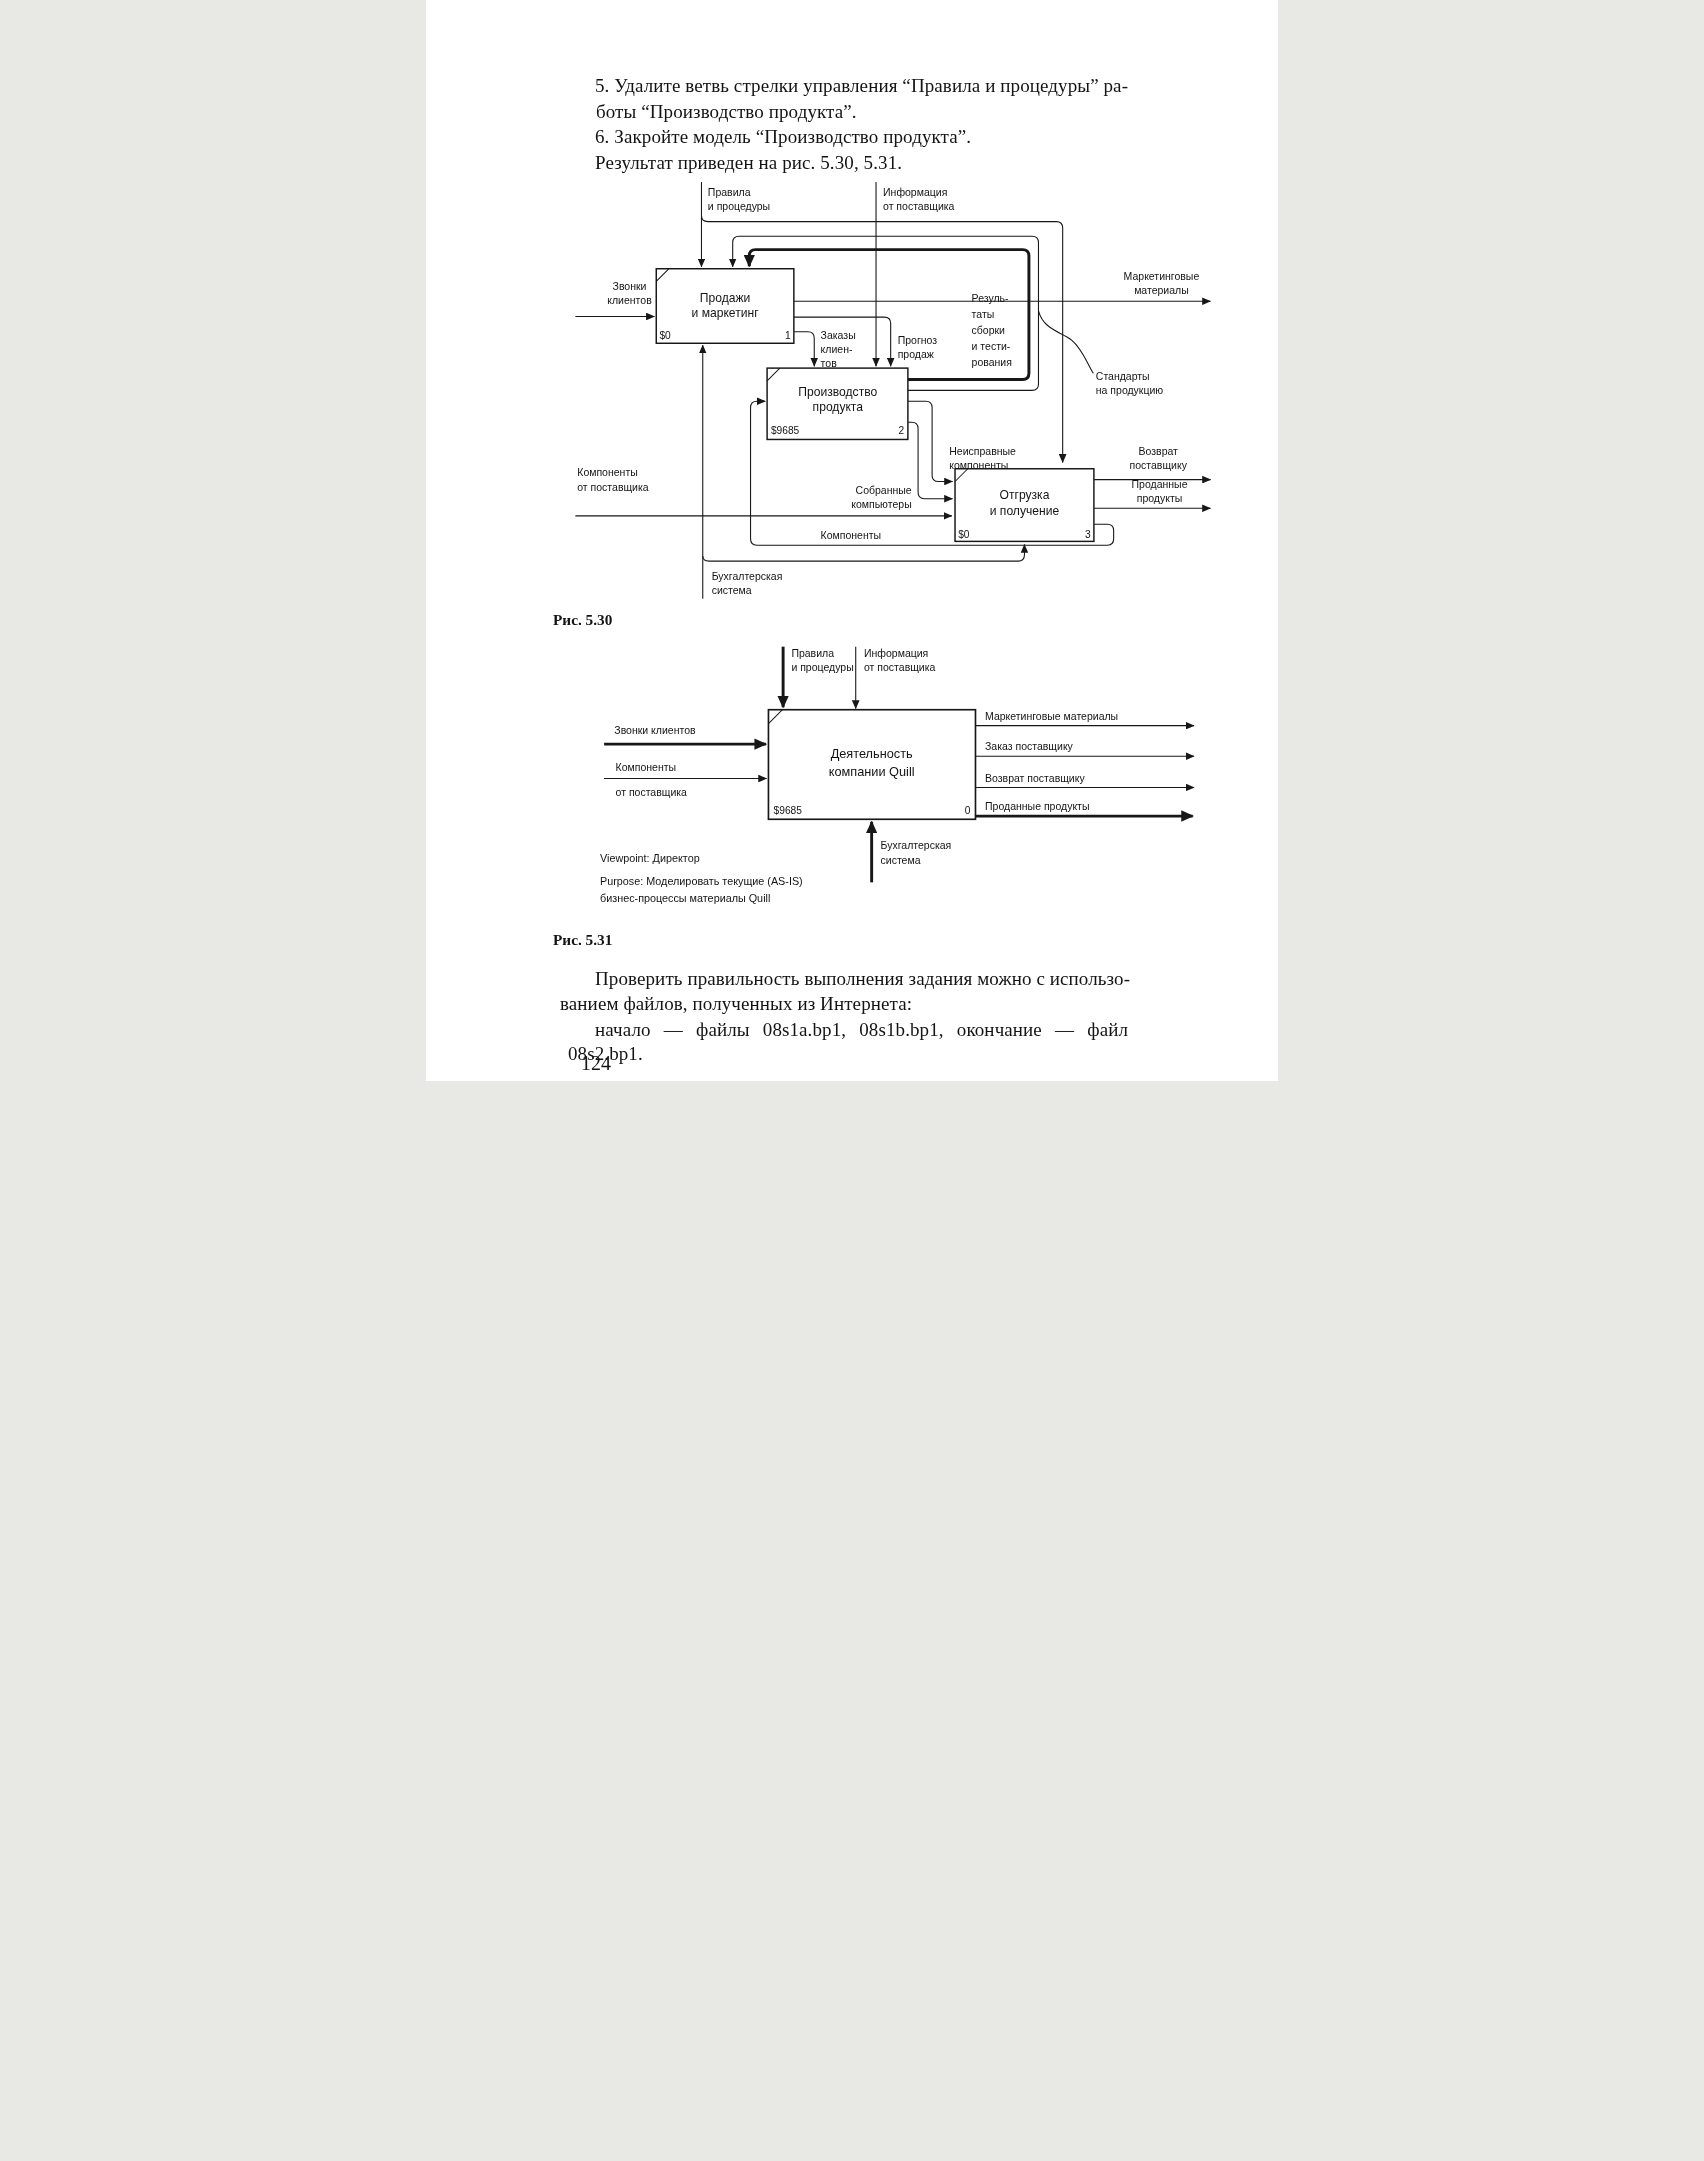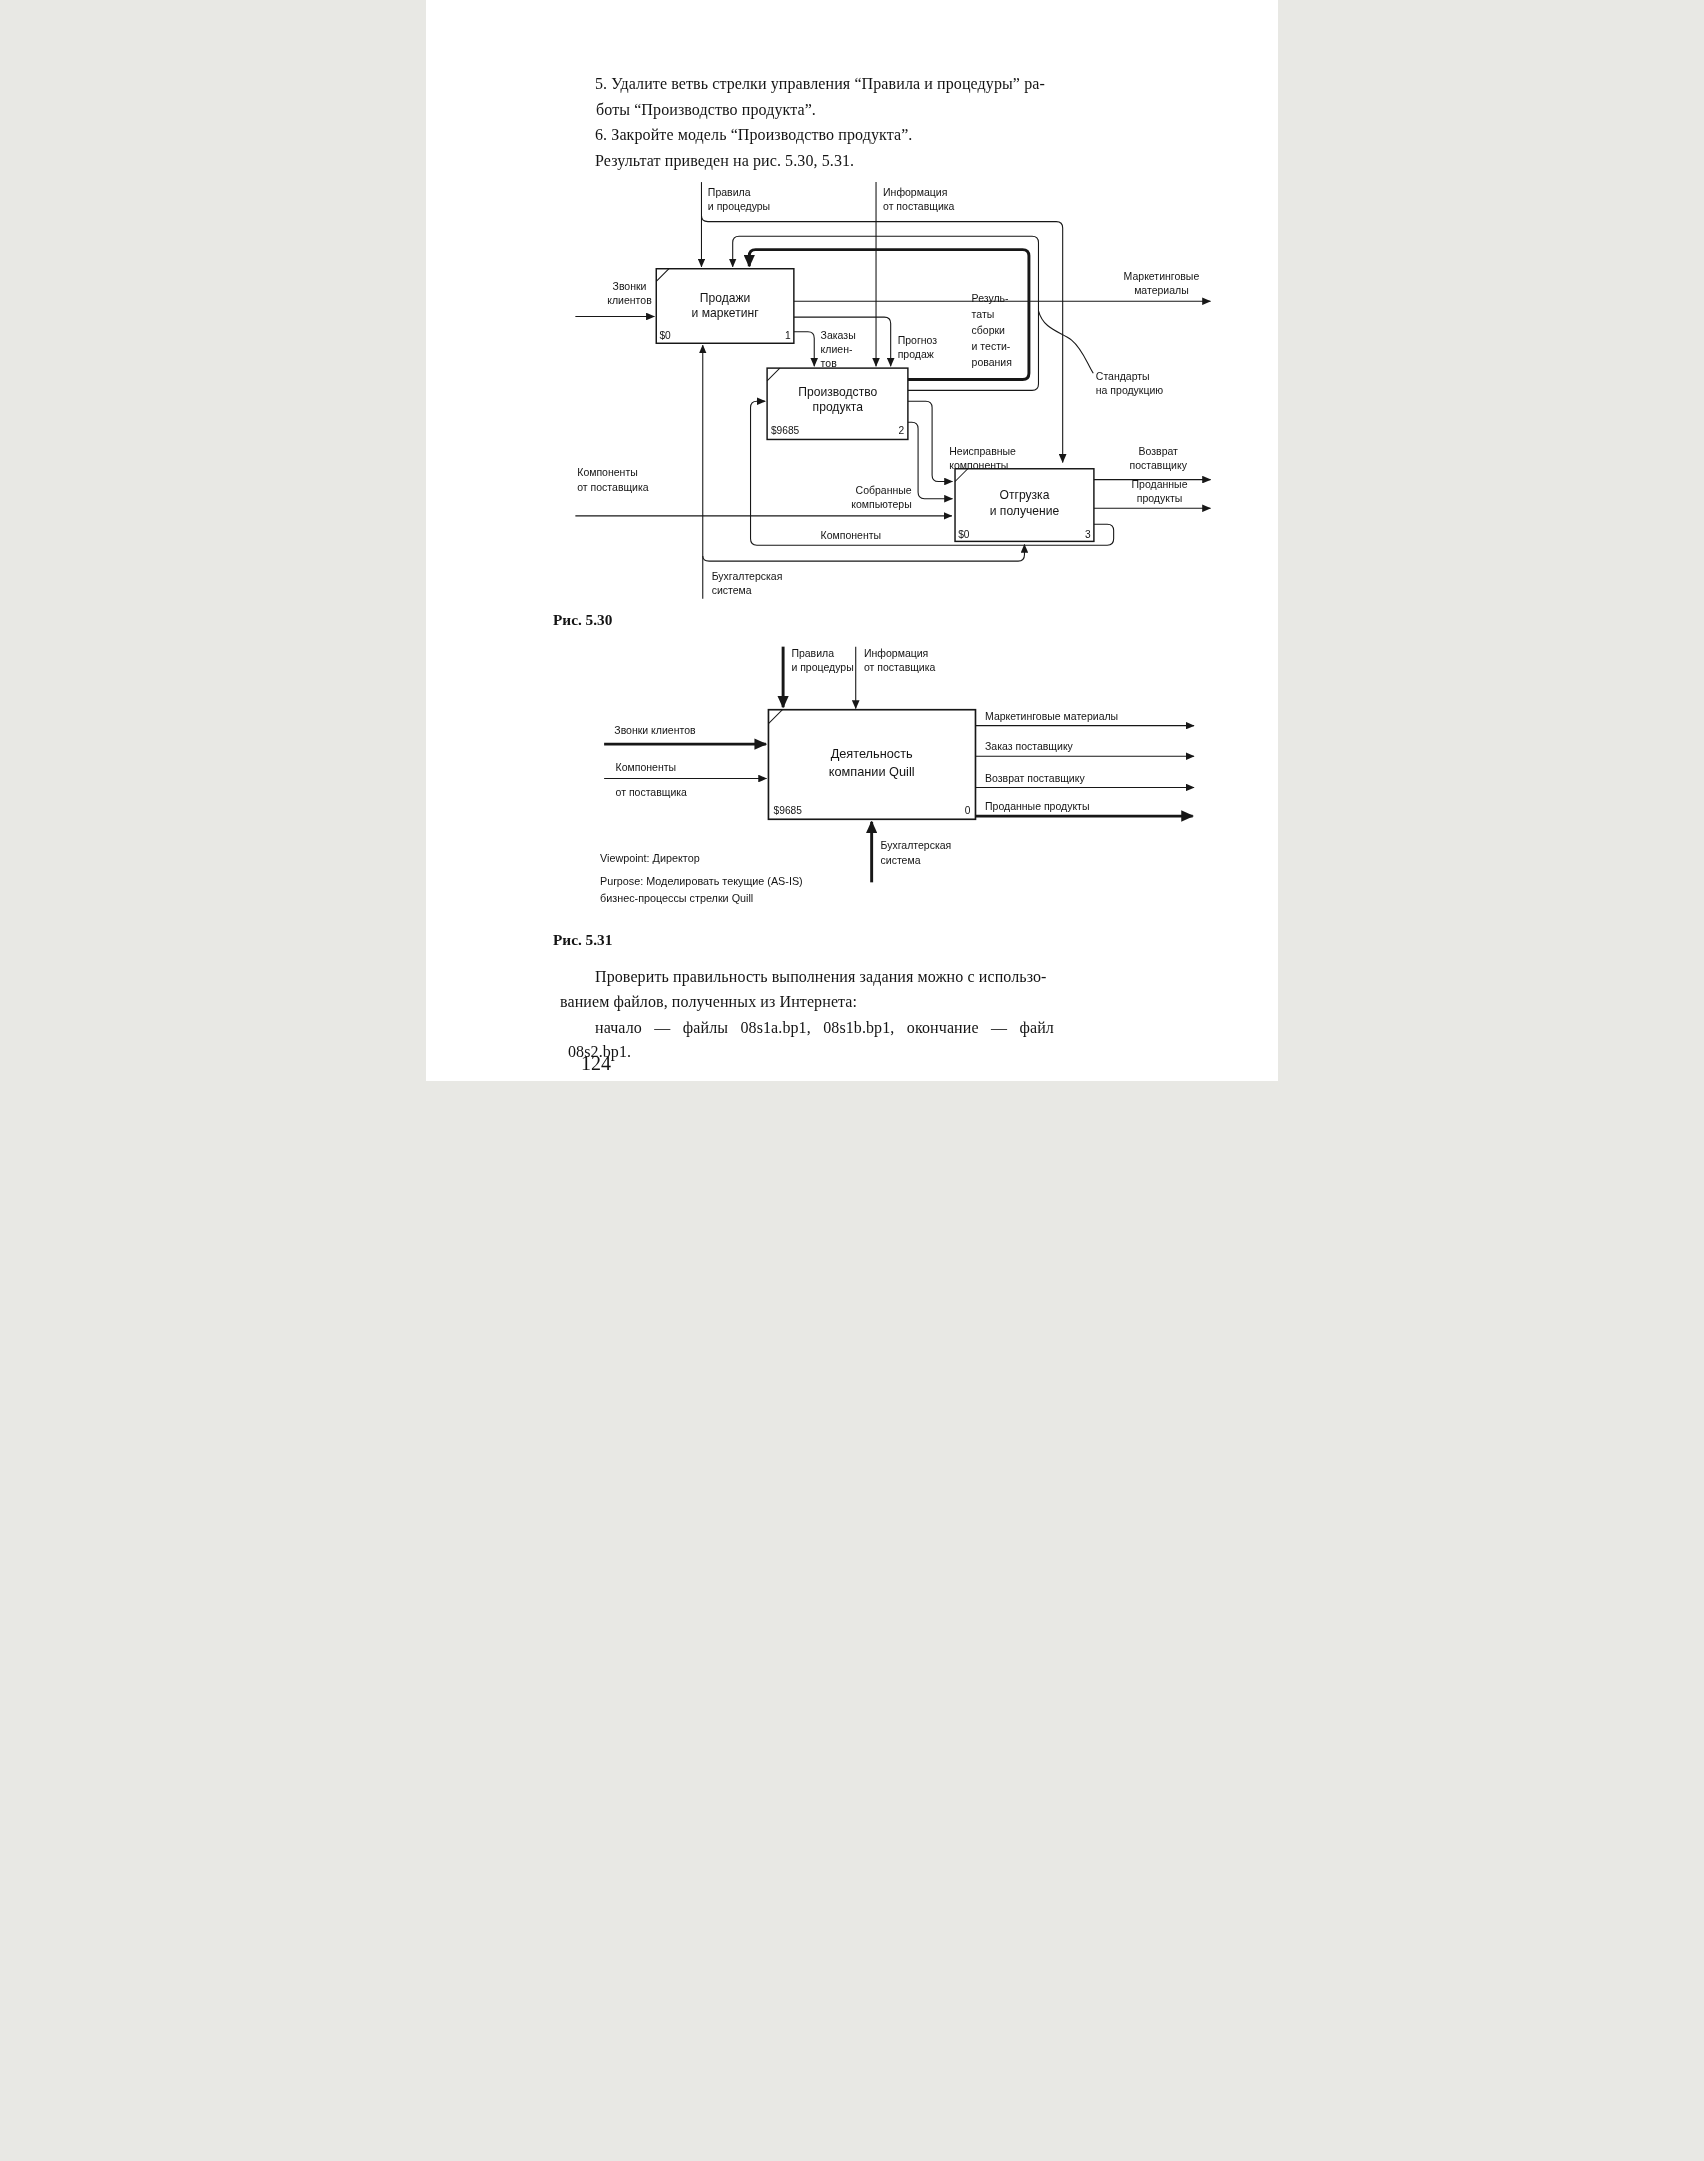--- a/index.html
+++ b/index.html
@@ -7,21 +7,21 @@
     position:relative;
     width:852px;height:1081px;
     margin:0 auto;
     background:#ffffff;
     color:#141414;
     font-family:"Liberation Serif", serif;
     overflow:hidden;
   }
   .bodyline{
     position:absolute;
-    font-size:16px;
+    font-size:19px;
     letter-spacing:0.1px;
     white-space:nowrap;
   }
   .caption{
     position:absolute;
     font-size:15.3px;
     font-weight:bold;
     text-align:left;
     white-space:nowrap;
   }
@@ -200,21 +200,21 @@
     <text class="dl" x="628" y="130">Маркетинговые материалы</text>
     <text class="dl" x="628" y="178">Заказ поставщику</text>
     <text class="dl" x="628" y="227">Возврат поставщику</text>
     <text class="dl" x="628" y="272">Проданные продукты</text>
     <text class="dl" x="464" y="332">Бухгалтерская</text>
     <text class="dl" x="464" y="356">система</text>
   </svg>
 
   <div class="annot" style="left:174px;top:852px;">Viewpoint: Директор</div>
   <div class="annot" style="left:174px;top:875px;">Purpose: Моделировать текущие (AS-IS)</div>
-  <div class="annot" style="left:174px;top:892px;">бизнес-процессы стрелки Quill</div>
+  <div class="annot" style="left:174px;top:892px;">бизнес-процессы материалы Quill</div>
 
   <div class="caption" style="left:127px;top:931px;width:657px;">Рис. 5.31</div>
 
   <div class="bodyline" style="left:169px;top:968px;">Проверить правильность выполнения задания можно с использо-</div>
   <div class="bodyline" style="left:134px;top:993px;">ванием файлов, полученных из Интернета:</div>
   <div class="bodyline" style="left:169px;top:1019px;word-spacing:8.3px;">начало — файлы 08s1a.bp1, 08s1b.bp1, окончание — файл</div>
   <div class="bodyline" style="left:142px;top:1043px;">08s2.bp1.</div>
 
   <div class="pagenum" style="left:155px;top:1052px;">124</div>
 

